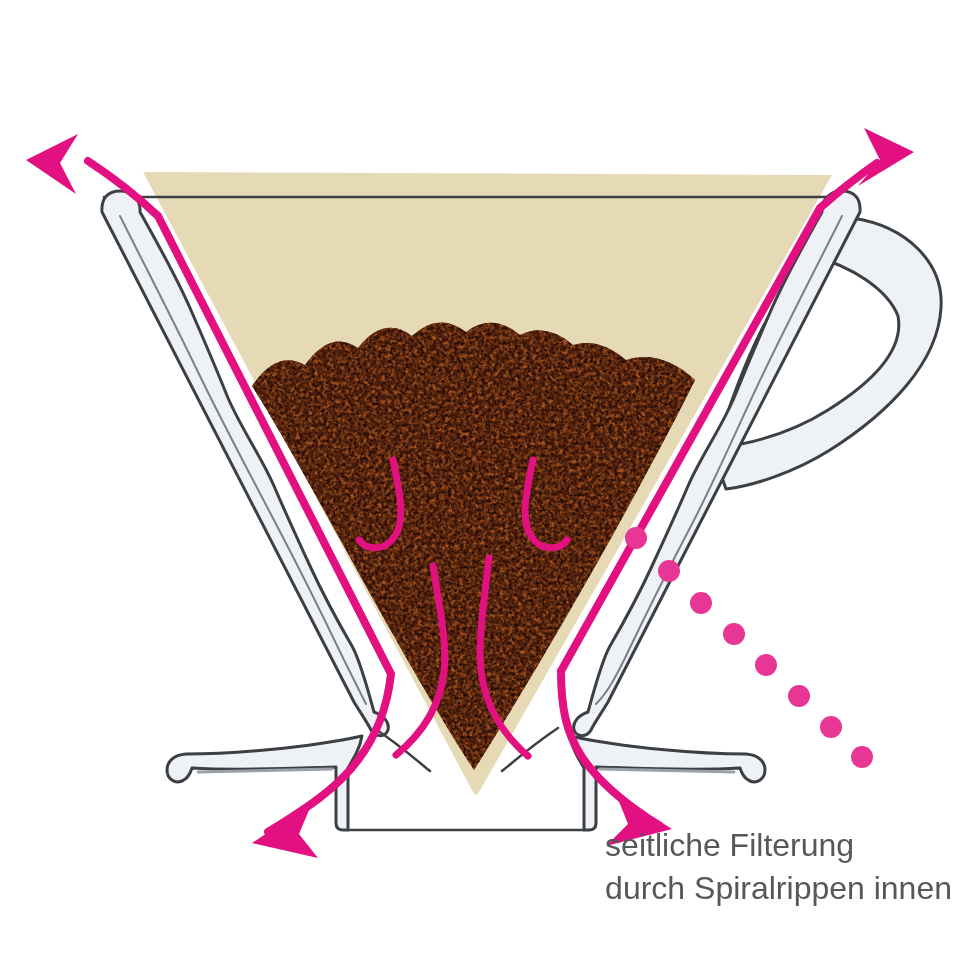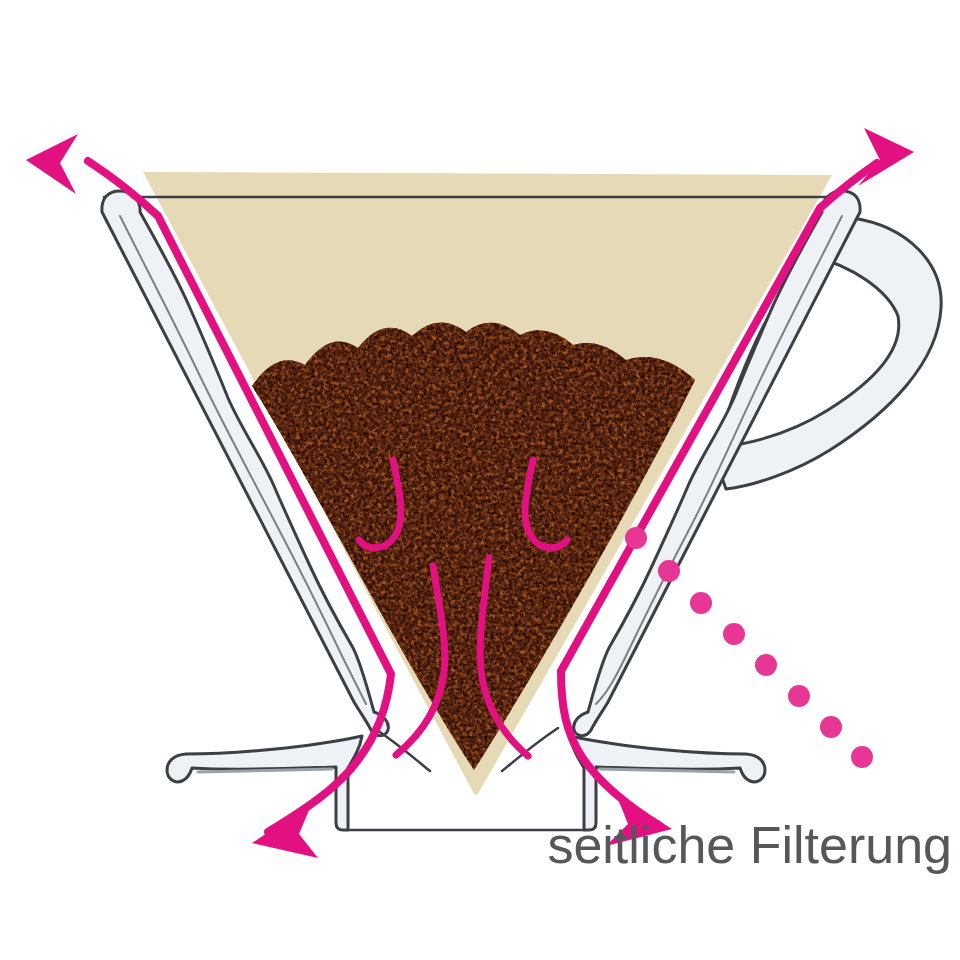--- a/index.html
+++ b/index.html
@@ -17,21 +17,21 @@
   .hole       {fill:var(--background);stroke:var(--outline);stroke-width:3;stroke-linejoin:round;}
   .outline-ln {fill:none;stroke:var(--outline);stroke-width:2.5;stroke-linecap:round;}
   .rib-ln     {fill:none;stroke:var(--mid_line);stroke-width:2;stroke-linecap:round;}
   .shadow-ln  {fill:none;stroke:var(--shadow_line);stroke-width:3;stroke-linecap:round;}
   .pink-ln    {fill:none;stroke:var(--accent_pink);stroke-width:8;stroke-linecap:round;}
   .pink-thin  {fill:none;stroke:var(--accent_pink);stroke-width:7;stroke-linecap:round;}
   .pink-head  {fill:var(--accent_pink);stroke:none;}
   .dot        {fill:var(--dot_pink);stroke:none;}
   .caption{
     position:absolute;right:8px;top:824px;text-align:left;
-    font-size:52px;line-height:43px;color:var(--text_gray);
+    font-size:32px;line-height:43px;color:var(--text_gray);
     letter-spacing:0px;white-space:nowrap;
   }
 </style>
 </head>
 <body>
 
 <div class="stage">
 
   <svg width="960" height="960" viewBox="0 0 960 960" xmlns="http://www.w3.org/2000/svg">
 
@@ -170,15 +170,16 @@
       <circle class="dot" cx="734" cy="634" r="11"></circle>
       <circle class="dot" cx="766" cy="665" r="11"></circle>
       <circle class="dot" cx="799" cy="696" r="11"></circle>
       <circle class="dot" cx="831" cy="727" r="11"></circle>
       <circle class="dot" cx="862" cy="757" r="11"></circle>
     </g>
   </svg>
 
   <div class="caption">
     <div>seitliche Filterung</div>
+    <div>durch Spiralrippen innen</div>
   </div>
 
 </div>
 
 </body></html>

